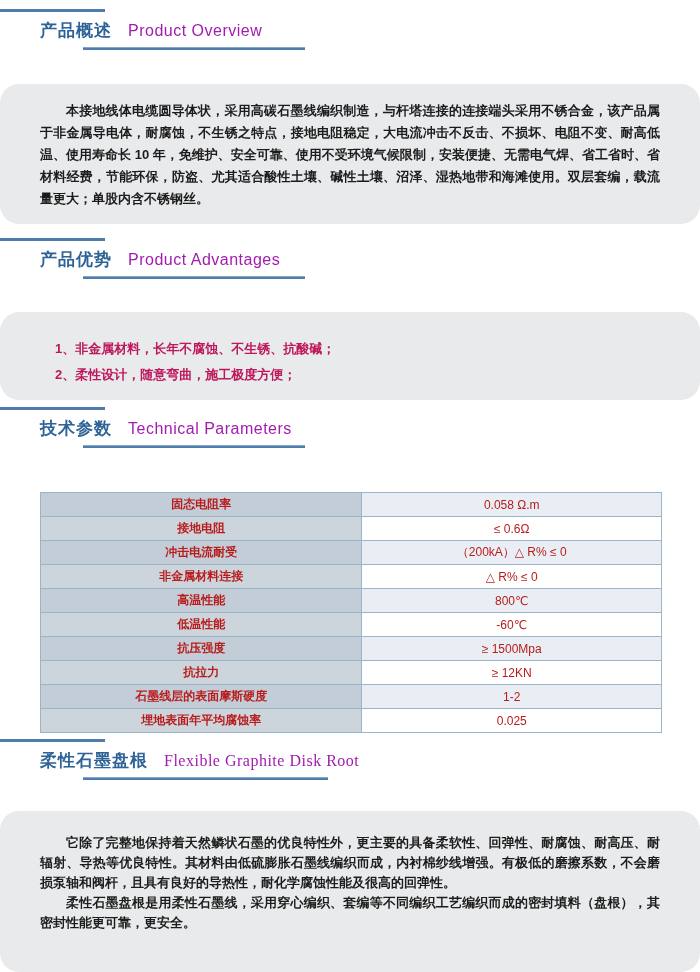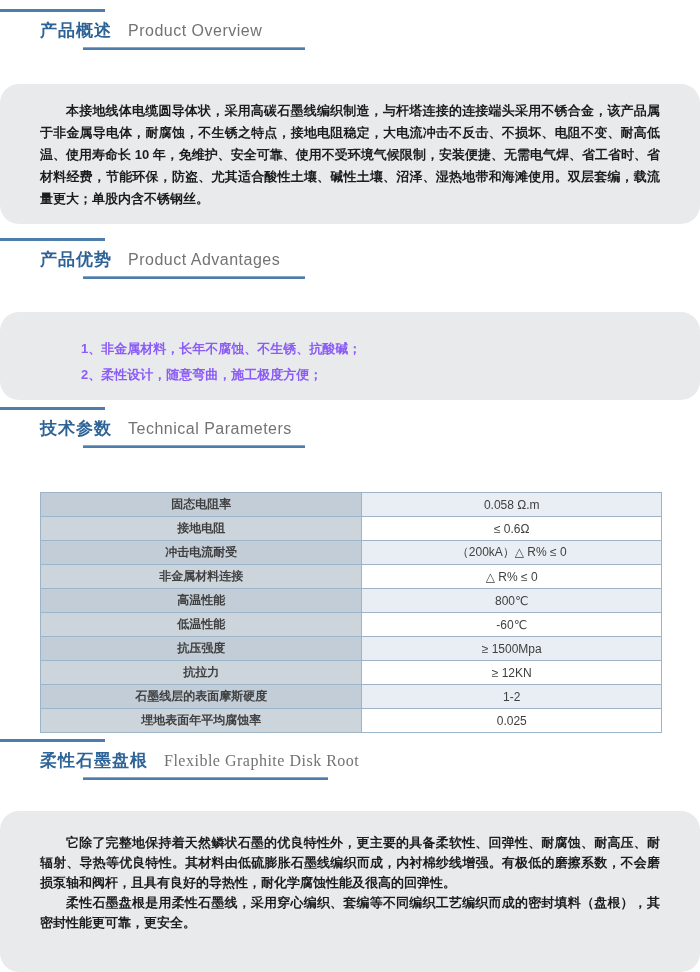--- a/index.html
+++ b/index.html
@@ -8,50 +8,50 @@
     width:700px; height:972px; margin:0 auto; overflow:hidden;
     display:flex; flex-direction:column;
     font-family:"Liberation Sans","DejaVu Sans",sans-serif;
     color:#1f1f1f;
   }
   
   .section-header { position:relative; }
   .top-line { width:105px; height:3px; background:#4e7dab; }
   .title-row { margin:7px 0 5px 40px; display:flex; align-items:baseline; white-space:nowrap;gap:6px; }
   .title-zh { font-size:17px; font-weight:700; color:#2d6397; letter-spacing:1px; }
-  .title-en { font-size:16px; color:#737373; margin-left:10px; letter-spacing:0.5px; }
+  .title-en { font-size:16px; color:#a21caf; margin-left:10px; letter-spacing:0.5px; }
   .underline { margin-left:83px; height:3px; background:#4e7dab; width:222px; border-top:1px solid #86a8c6; }
   .underline.wide { width:245px; }
   
   .gray-box { background:#e9eaec; width:700px;border-radius:19px; }
   .box-overview { margin-top:34px; padding:16px 40px 14px 40px; }
   .box-advantages { margin-top:33px; padding:24px 40px 12px 55px; }
   .box-root { margin-top:31px; padding:22px 40px 16px 40px; flex:1; }
   
   .para {
     font-size:13px; font-weight:700; line-height:22px;
     text-indent:2em; text-align:justify; color:#1c1c1c;
   }
   .para-tight { line-height:20px; }
-  .adv-line { font-size:13px; font-weight:700; line-height:26px; color:#8b5cf6;margin-left:26px; }
+  .adv-line { font-size:13px; font-weight:700; line-height:26px; color:#be185d; }
   
   .sec1 { margin-top:9px; }
   .sec2 { margin-top:14px; }
   .sec3 { margin-top:7px; }
   .sec4 { margin-top:6px;font-family:Liberation Serif, serif; }
   
   .table-wrap { margin:44px 38px 0 40px; }
   table.params {
     width:622px; border-collapse:collapse;
     border:1px solid #9cb4c8;
   }
   table.params td {
     border:1px solid #9cb4c8;
     height:24px; text-align:center; vertical-align:middle;
-    font-size:12px; color:#404040;
+    font-size:12px; color:#b91c1c;
   }
   td.pname { width:322px; font-weight:700; }
   td.pval  { width:300px; font-weight:400; }
   tr.odd  td.pname { background:#c3cdd7; }
   tr.even td.pname { background:#ccd4dc; }
   tr.odd  td.pval  { background:#e9eef4; }
   tr.even td.pval  { background:#ffffff; }
 </style>
 </head>
 <body>

